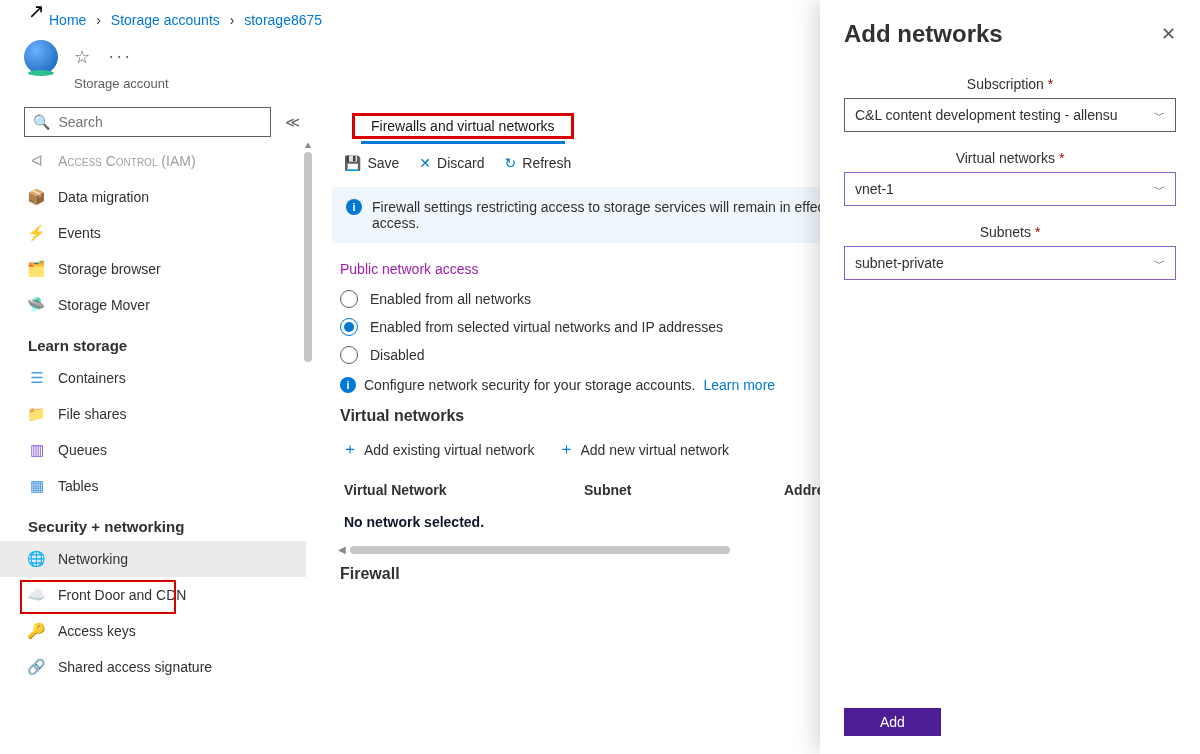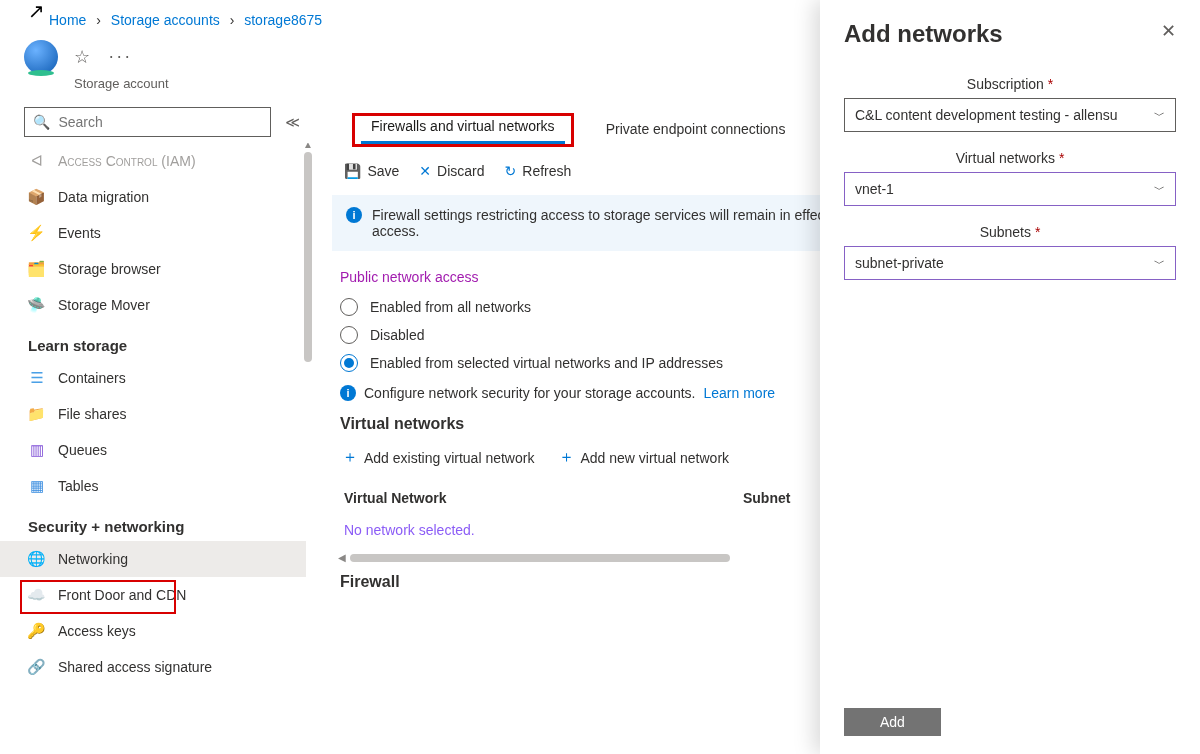--- a/index.html
+++ b/index.html
@@ -45,40 +45,40 @@
   .info-i{ width:16px;height:16px;border-radius:50%;background:#0078d4;color:#fff;font-size:11px;font-weight:700;display:flex;align-items:center;justify-content:center;flex-shrink:0;}
   .section{ margin:8px 0 14px 8px;}
   .section-label{ color:#a21caf; margin-bottom:8px;}
   .radio-row{ display:flex; align-items:center; gap:12px; padding:5px 0;}
   .radio{ width:18px;height:18px;border-radius:50%;border:1px solid #605e5c;display:flex;align-items:center;justify-content:center;}
   .radio.sel{ border-color:#0078d4;}
   .radio.sel::after{content:"";width:10px;height:10px;border-radius:50%;background:#0078d4;}
   .link-row{ display:flex; align-items:center; gap:8px; margin-top:8px;}
   .vnet-actions{ display:flex; gap:24px; padding:10px 0 14px 10px;}
   .plus{ color:#0078d4; font-size:16px; font-weight:400;}
-  .table-head{ display:flex; font-weight:600; padding:8px 0 10px 12px; gap:100px;justify-content:space-between;}
+  .table-head{ display:flex; font-weight:600; padding:8px 0 10px 12px; gap:100px;}
   .th1{width:140px;} .th2{width:100px;}
-  .empty{ padding:6px 8px 8px 12px; color:#8b5cf6;}
+  .empty{ padding:6px 8px 8px 12px; color:#0f172a;font-weight:bold;}
   .hscroll{ margin:6px 0 0 6px; display:flex; align-items:center;}
   .hthumb{ height:8px; background:#c8c6c4; border-radius:4px; width:380px; margin:0 4px;}
   .harrow{ font-size:10px; color:#8a8886;}
   .section-head{ font-weight:600; font-size:16px; margin:10px 0 4px 8px;}
 
   .panel{ position:absolute; top:0; right:0; width:380px; height:100%; background:#fff; box-shadow:-6px 0 20px rgba(0,0,0,.15); display:flex; flex-direction:column;}
-  .panel-head{ display:flex; justify-content:space-between; padding:20px 24px 8px;}
+  .panel-head{ display:flex; align-items:center; justify-content:space-between; padding:20px 24px 8px;}
   .panel-title{ font-size:24px; font-weight:600;}
   .close-x{ font-size:18px; color:#605e5c; cursor:pointer;}
   .panel-body{ padding:20px 24px; flex:1; overflow:auto;}
   .field-label{ margin-bottom:6px;text-align:center;}
   .req{ color:#a80000;}
   .dropdown{ border:1px solid #605e5c; height:30px; display:flex; align-items:center; justify-content:space-between; padding:16px 10px; margin-bottom:18px; cursor:pointer;}
   .dropdown.hl{ border-color:#8661c5;}
   .caret{ font-size:11px;}
   .panel-foot{ padding:12px 24px 18px;}
-  .btn-primary{ background:#737373; color:#fff; border:0; padding:6px 36px; font-size:14px; cursor:pointer;margin-top:43px;}
+  .btn-primary{ background:#4c1d95; color:#fff; border:0; padding:6px 36px; font-size:14px; cursor:pointer;margin-top:43px;}
   .cursor{ position:absolute; left:28px; top:-1px; font-size:20px; color:#000; transform:scaleX(-1);}
 </style>
 </head>
 <body>
 
 <span class="cursor">↖</span>
 
 <div class="breadcrumb">
   <a>Home</a>
   <span class="bc-sep">›</span>
@@ -170,21 +170,20 @@
       </div>
       <div class="red-box networking-highlight"></div>
     </div>
   </div>
 
   <div class="main">
     <div class="tabs">
       <span class="tab-box">
         <span class="tab active">Firewalls and virtual networks</span>
       </span>
-      <span class="tab" style="padding-left:2px;">Private endpoint connections</span>
     </div>
 
     <div class="toolbar">
       <span class="tool-btn">
         <span style="color:#0078d4;">💾</span>
         <span>Save</span>
       </span>
       <span class="tool-btn">
         <span style="color:#0078d4;">✕</span>
         <span>Discard</span>
@@ -200,26 +199,26 @@
       <span>Firewall settings restricting access to storage services will remain in effect for up to a minute after saving updated settings allowing access.</span>
     </div>
 
     <div class="section">
       <div class="section-label">Public network access</div>
       <div class="radio-row">
         <span class="radio"></span>
         <span>Enabled from all networks</span>
       </div>
       <div class="radio-row">
+        <span class="radio sel"></span>
+        <span>Enabled from selected virtual networks and IP addresses</span>
+      </div>
+      <div class="radio-row">
         <span class="radio"></span>
         <span>Disabled</span>
-      </div>
-      <div class="radio-row">
-        <span class="radio sel"></span>
-        <span>Enabled from selected virtual networks and IP addresses</span>
       </div>
       <div class="link-row">
         <span class="info-i">i</span>
         <span>Configure network security for your storage accounts.</span>
         <a>Learn more</a>
       </div>
     </div>
 
     <div class="section-head">Virtual networks</div>
     <div class="vnet-actions">

